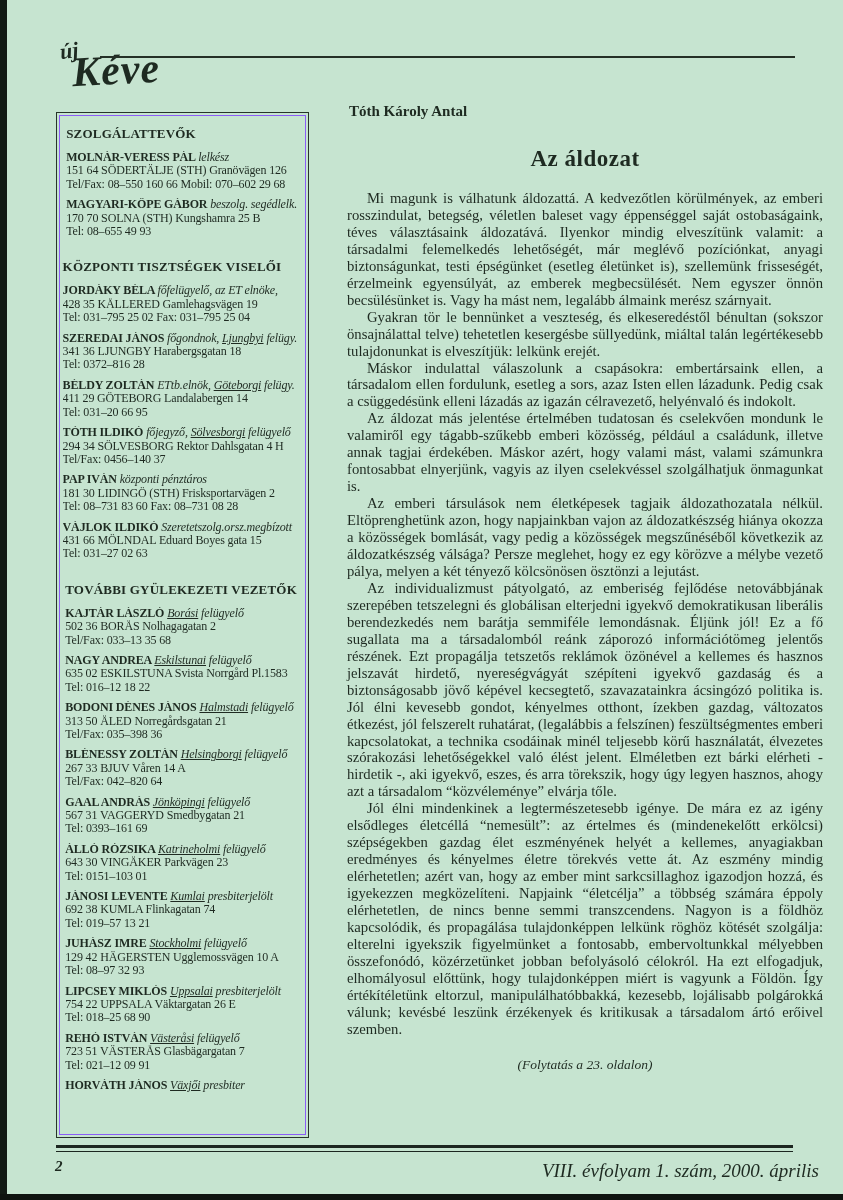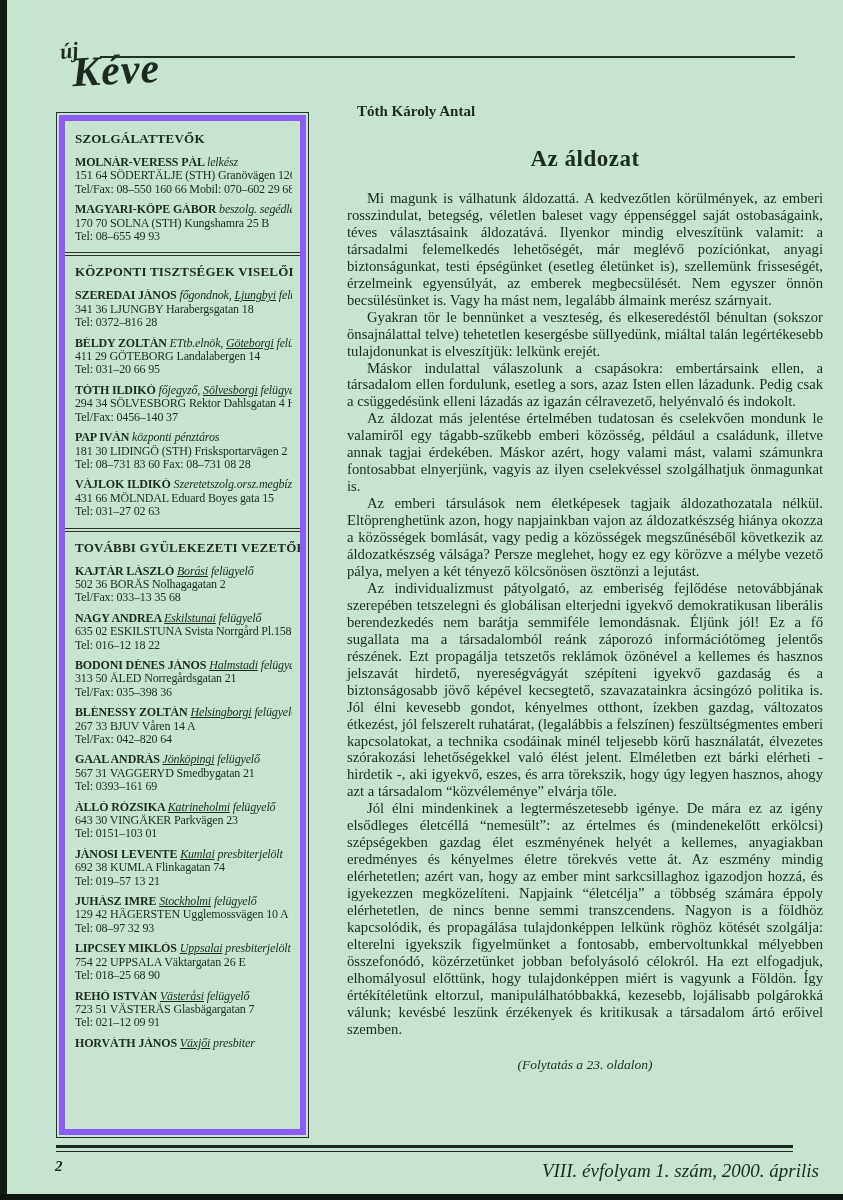--- a/index.html
+++ b/index.html
@@ -9,32 +9,32 @@
   .edge-bottom{position:absolute;left:0;bottom:0;width:843px;height:6px;background:#0e130f;}
 
   
   .logo{position:absolute;left:56px;top:38px;width:200px;height:70px;}
   .logo-uj{position:absolute;left:4px;top:0;font-size:22px;font-style:italic;font-weight:bold;transform:rotate(-8deg);}
   .logo-keve{position:absolute;left:16px;top:8px;font-size:42px;font-style:italic;font-weight:bold;transform:rotate(-3deg);letter-spacing:1px;}
   .logo-rule{position:absolute;left:100px;top:56px;width:695px;height:2px;background:#243026;}
 
   
   .sidebar{position:absolute;left:56px;top:112px;width:253px;height:1026px;border:1.5px solid #27332a;padding:2px;box-sizing:border-box;}
-  .sidebar-inner{border:6px solid #8b5cf6;height:100%;box-sizing:border-box;padding:10px 8px 0 10px;display:flex;flex-direction:column;overflow:hidden;}
+  .sidebar-inner{border:1px solid #8b5cf6;height:100%;box-sizing:border-box;padding:10px 8px 0 10px;display:flex;flex-direction:column;overflow:hidden;align-items:flex-end;}
   .sec-title{font-weight:bold;font-size:13px;letter-spacing:.2px;margin-bottom:9px;white-space:nowrap;}
   .entry{margin-bottom:7px;}
   .entry div{font-size:12px;line-height:13.4px;white-space:nowrap;overflow:hidden;letter-spacing:-0.15px;}
   .entry .nm{font-weight:bold;}
   .entry .rl{font-style:italic;font-weight:normal;}
   .entry .rl u{text-underline-offset:1px;}
   .sep{border-top:1px solid #27332a;border-bottom:1px solid #27332a;height:2px;margin:2px -10px 8px -12px;}
 
   
   .article{position:absolute;left:347px;top:103px;width:476px;}
-  .author{font-weight:bold;font-size:15px;margin:0 0 0 10px;}
+  .author{font-weight:bold;font-size:15px;margin:0 0 0 2px;}
   .title{font-weight:bold;font-size:23px;text-align:center;margin:26px 0 0 0;letter-spacing:.5px;}
   .body{margin-top:18px;}
   .body p{margin:0;font-size:14.7px;line-height:16.95px;text-align:justify;text-indent:20px;}
   .continuation{text-align:center;font-style:italic;font-size:13.5px;margin-top:19px;}
 
   
   .footer-rule{position:absolute;left:56px;top:1145px;width:737px;height:3px;border-top:3px solid #1c2620;border-bottom:1px solid #1c2620;box-sizing:content-box;}
   .footer-page{position:absolute;left:55px;top:1158px;font-weight:bold;font-style:italic;font-size:15px;}
   .footer-issue{position:absolute;right:24px;top:1160px;font-style:italic;font-size:19px;}
 </style>
@@ -62,20 +62,25 @@
           </div>
           <div class="entry">
             <div class="l1"><span class="nm">MAGYARI-KŐPE GÁBOR </span><span class="rl">beszolg. segédlelk.</span></div>
             <div class="l2">170 70 SOLNA (STH)  Kungshamra 25 B</div>
             <div class="l3">Tel: 08–655 49 93</div>
           </div>
         </div>
         <div class="sep"></div>
         <div class="section">
           <div class="sec-title">KÖZPONTI TISZTSÉGEK VISELŐI</div>
+          <div class="entry">
+            <div class="l1"><span class="nm">JORDÁKY BÉLA </span><span class="rl">főfelügyelő, az ET elnöke,</span></div>
+            <div class="l2">428 35  KÅLLERED  Gamlehagsvägen 19</div>
+            <div class="l3">Tel: 031–795 25 02 Fax: 031–795 25 04</div>
+          </div>
           <div class="entry">
             <div class="l1"><span class="nm">SZEREDAI JÁNOS </span><span class="rl">főgondnok, <u>Ljungbyi</u> felügy.</span></div>
             <div class="l2">341 36  LJUNGBY  Harabergsgatan 18</div>
             <div class="l3">Tel: 0372–816 28</div>
           </div>
           <div class="entry">
             <div class="l1"><span class="nm">BÉLDY ZOLTÁN </span><span class="rl">ETtb.elnök, <u>Göteborgi</u> felügy.</span></div>
             <div class="l2">411 29  GÖTEBORG  Landalabergen 14</div>
             <div class="l3">Tel: 031–20 66 95</div>
           </div>

